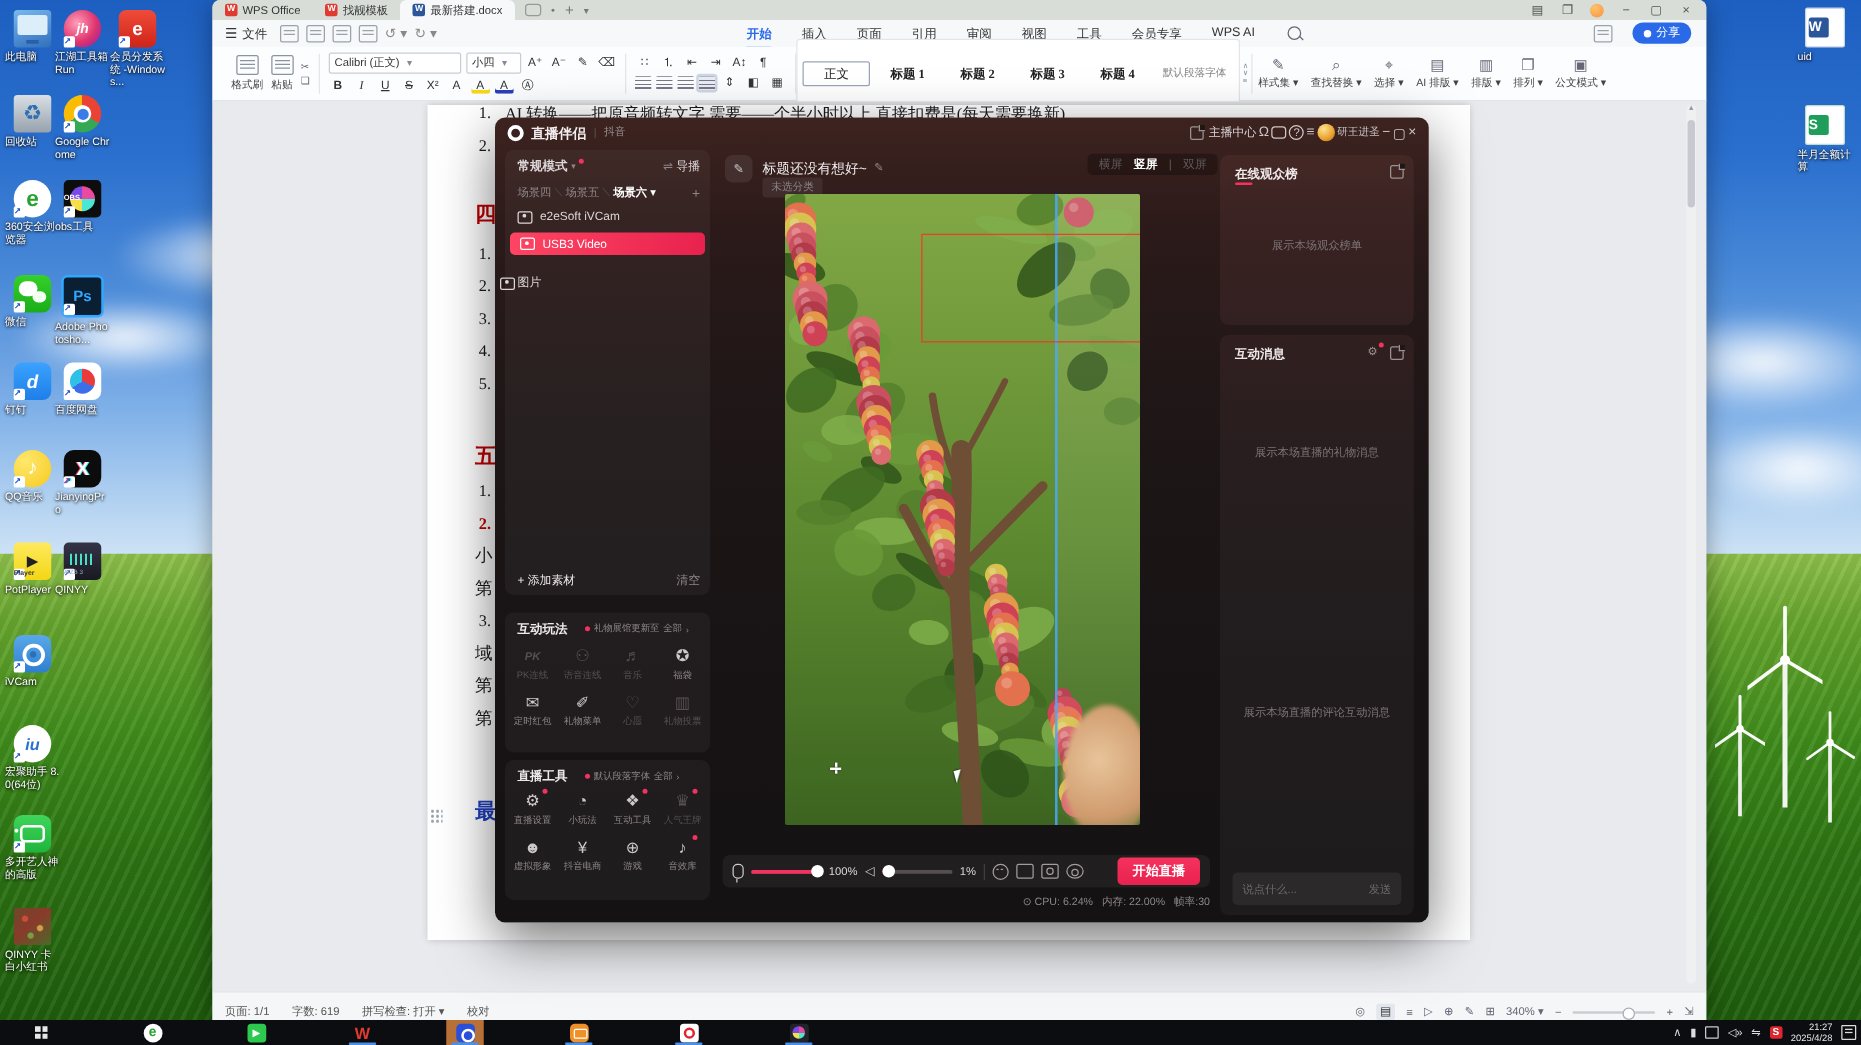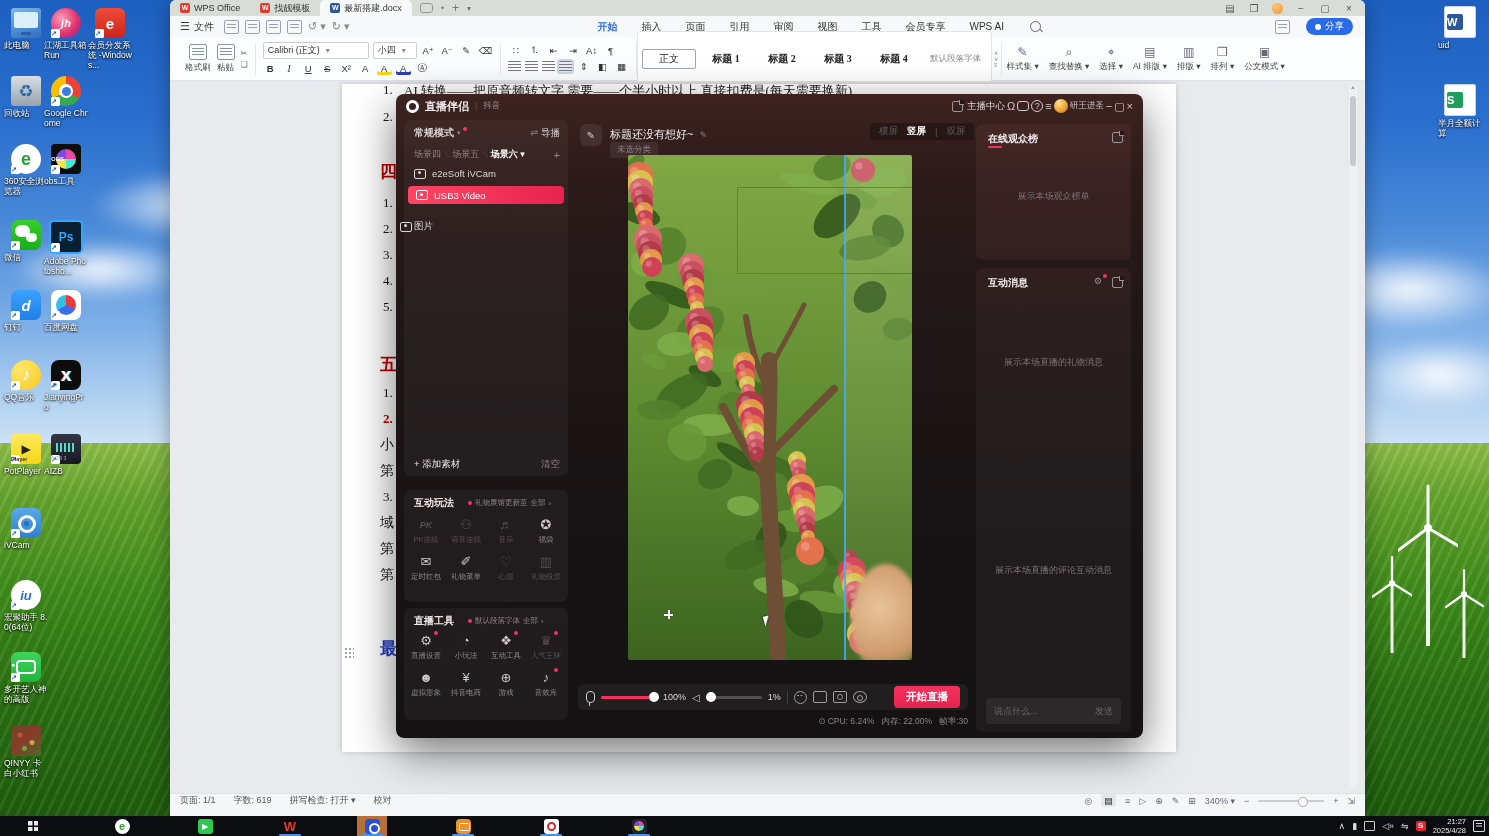--- a/index.html
+++ b/index.html
@@ -117,21 +117,21 @@
   .stybox.cur{border:1.5px solid #9aa6b8;border-radius:2px}
   .stymore{display:flex;flex-direction:column;font-size:6px;color:#889;line-height:6px;padding:0 2px}
   .toolbtn{display:flex;flex-direction:column;align-items:center;gap:2px;font-size:8.5px;color:#444;padding:0 5px;cursor:pointer;white-space:nowrap}
   .toolbtn .tic{font-size:12px;color:#667;height:14px;line-height:14px}
   .wdoc{position:absolute;left:0;top:81px;right:0;bottom:23px;background:#e8eaed;overflow:hidden}
   .page{position:absolute;left:172px;top:3px;width:834px;height:668px;background:#fff;box-shadow:0 0 6px rgba(0,0,0,.18)}
   .vscroll{position:absolute;right:8px;top:3px;width:8px;bottom:6px;background:#eef0f2;border-radius:4px}
   .vscroll::before{content:"▲";position:absolute;top:0;left:0;right:0;text-align:center;font-size:6px;color:#99a}
   .vthumb{position:absolute;left:1px;right:1px;top:12px;height:70px;background:#c6cad0;border-radius:3px}
   .wstatus{position:absolute;left:0;bottom:0;right:0;height:23px;background:#f5f6f7;border-top:1px solid #e0e2e6;
-       display:flex;align-items:flex-start;font-size:9px;color:#555;padding:0 10px;box-sizing:border-box}
+       display:flex;align-items:flex-end;font-size:9px;color:#555;padding:0 10px;box-sizing:border-box}
   .wstatus .sp{margin-right:18px}
   .wstatus-right{margin-left:auto;display:flex;align-items:center;gap:9px;color:#667}
   .zslider{width:66px;height:2px;background:#c9cdd2;position:relative;border-radius:1px}
   .zslider::after{content:"";position:absolute;left:60%;top:-3px;width:8px;height:8px;border-radius:50%;background:#fff;border:1px solid #aab}
   .fraglayer{position:absolute;inset:0;z-index:3;pointer-events:none}
   .frag{position:absolute;font-family:"Liberation Serif","DejaVu Serif",serif;white-space:nowrap}
   .draghandle{position:absolute;left:344px;top:647px;width:10px;height:12px;
        background:radial-gradient(#9aa2ac 1px,transparent 1.3px);background-size:4px 4px}
   
   .studio{position:absolute;left:396px;top:94px;width:747px;height:644px;z-index:5;border-radius:8px;
@@ -331,21 +331,21 @@
       <div class="dlabel">JianyingPro</div>
     </div>
     <div class="dicon" style="left: 4px; top: 434px;">
       <div class="dico dk-pot">▶<div class="sc-badge">↗</div></div>
       <div class="dlabel">PotPlayer</div>
     </div>
     <div class="dicon" style="left: 44px; top: 434px;">
       <div class="dico dk-aizb">
         <div class="sc-badge">↗</div>
       </div>
-      <div class="dlabel">AIZB</div>
+      <div class="dlabel">QINYY</div>
     </div>
     <div class="dicon" style="left: 4px; top: 508px;">
       <div class="dico dk-ivcam">
         <div class="sc-badge">↗</div>
       </div>
       <div class="dlabel">iVCam</div>
     </div>
     <div class="dicon" style="left: 4px; top: 580px;">
       <div class="dico dk-hongju">iu<div class="sc-badge">↗</div></div>
       <div class="dlabel">宏聚助手 8.0(64位)</div>

